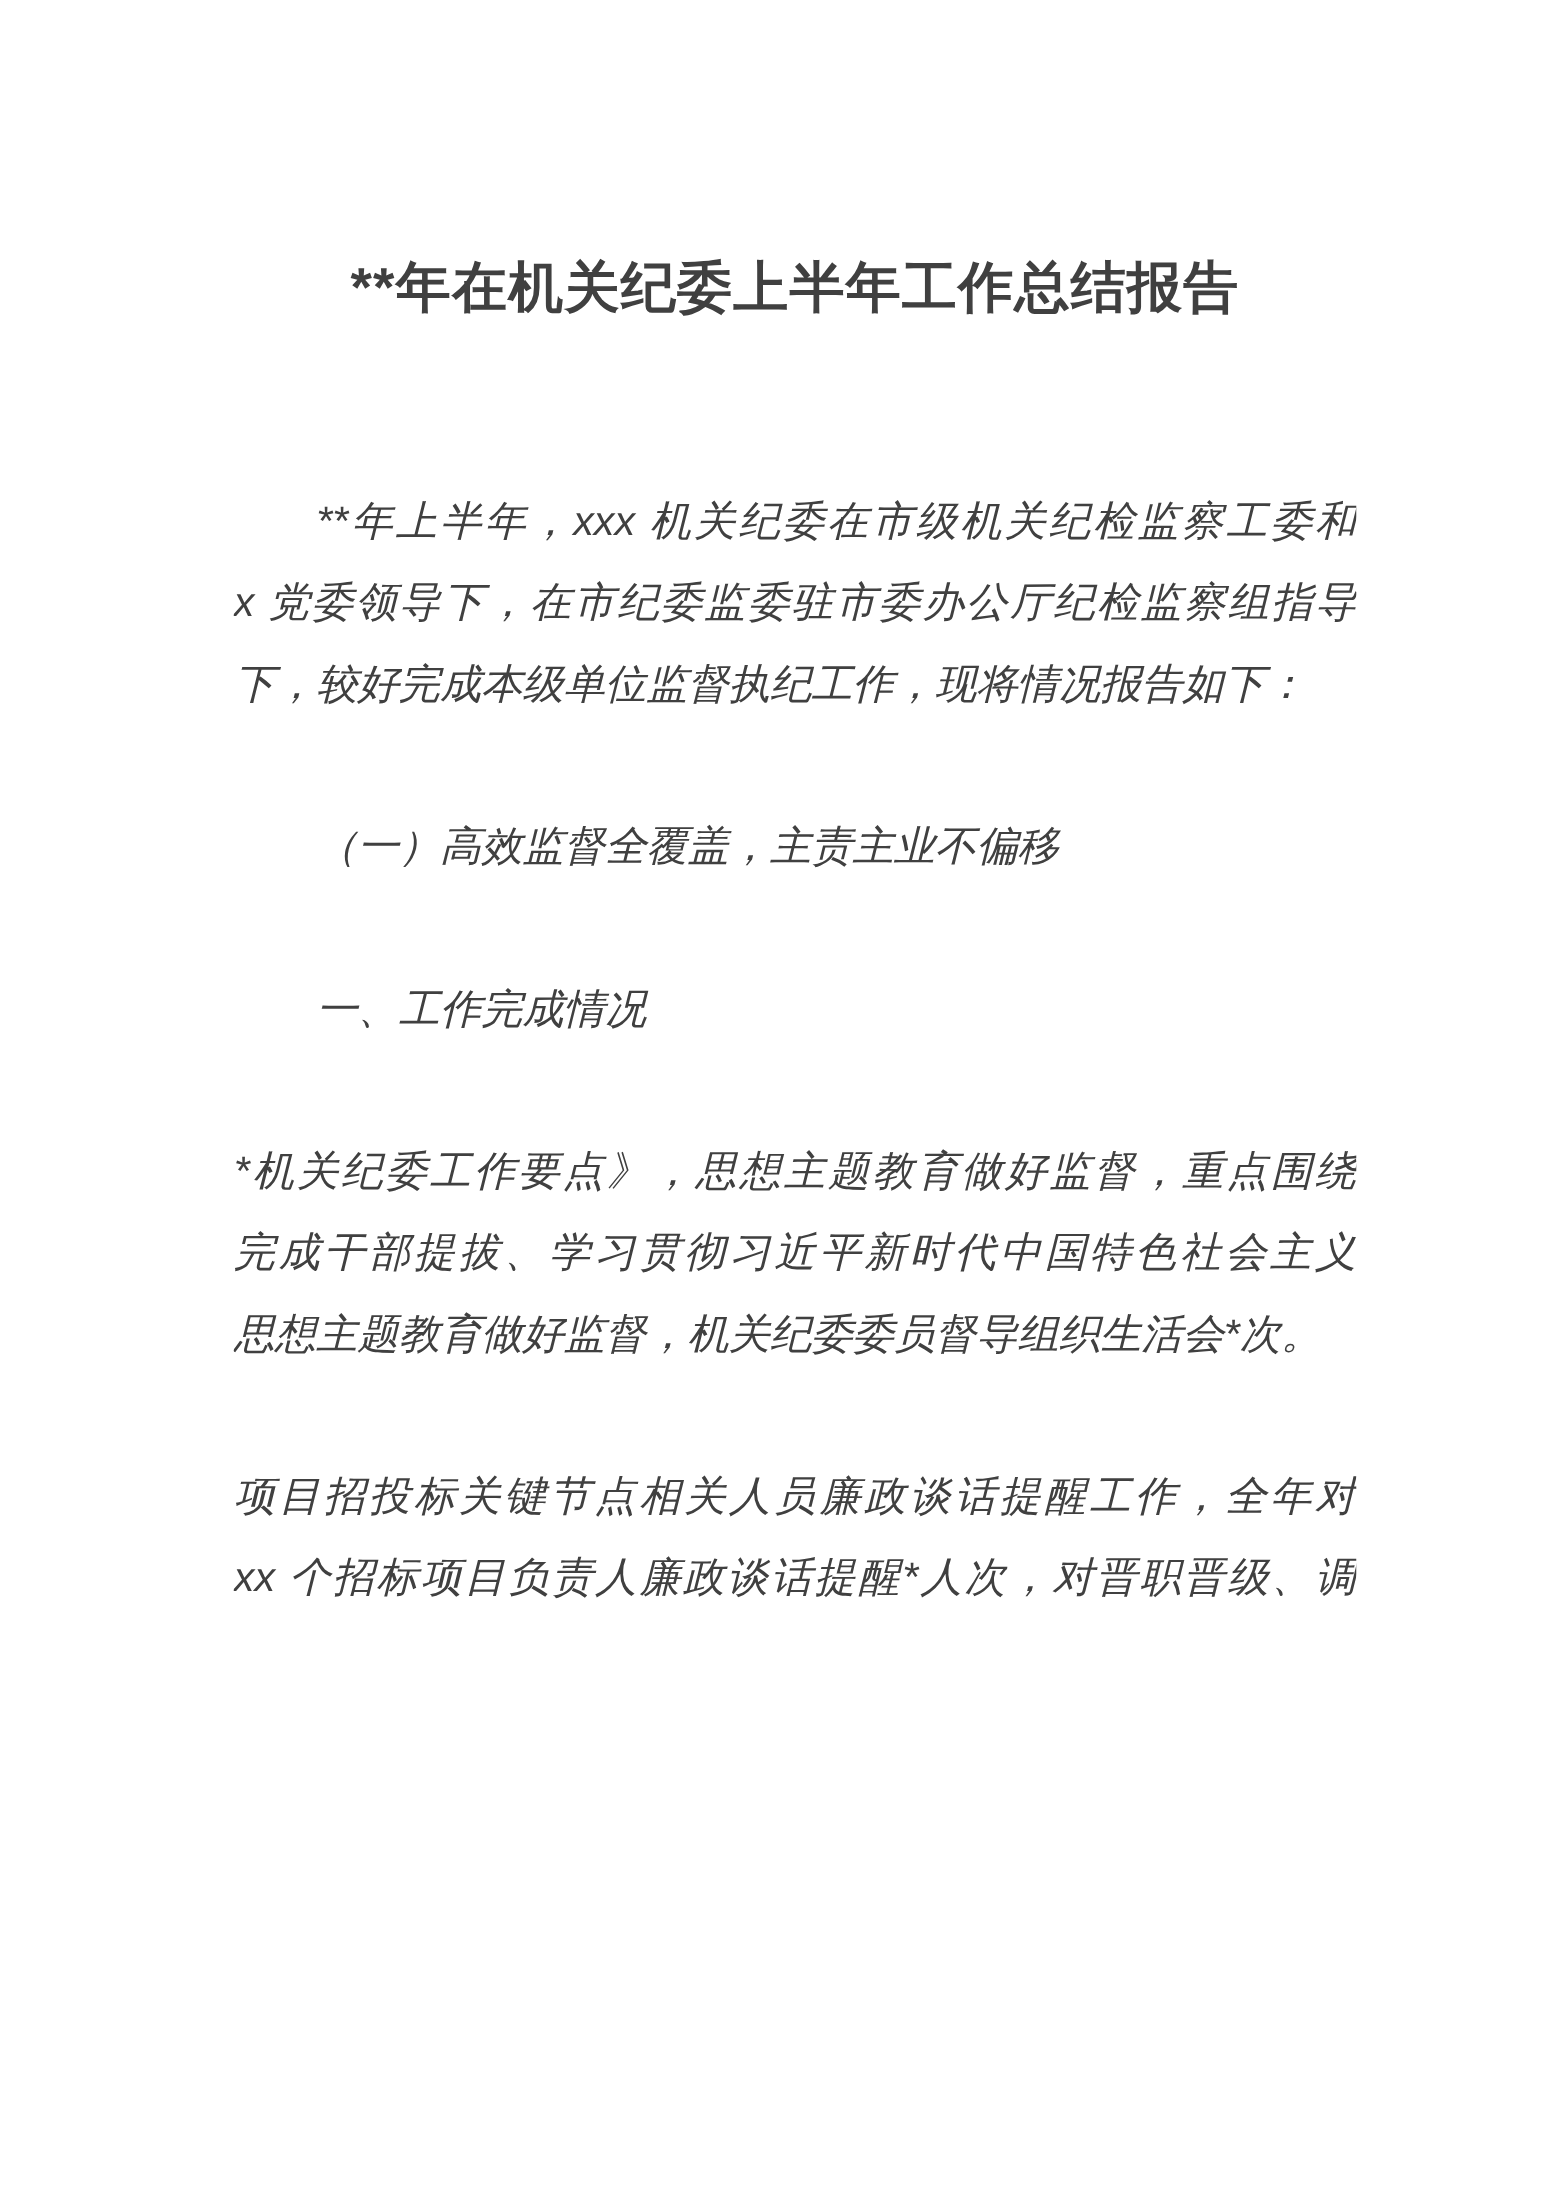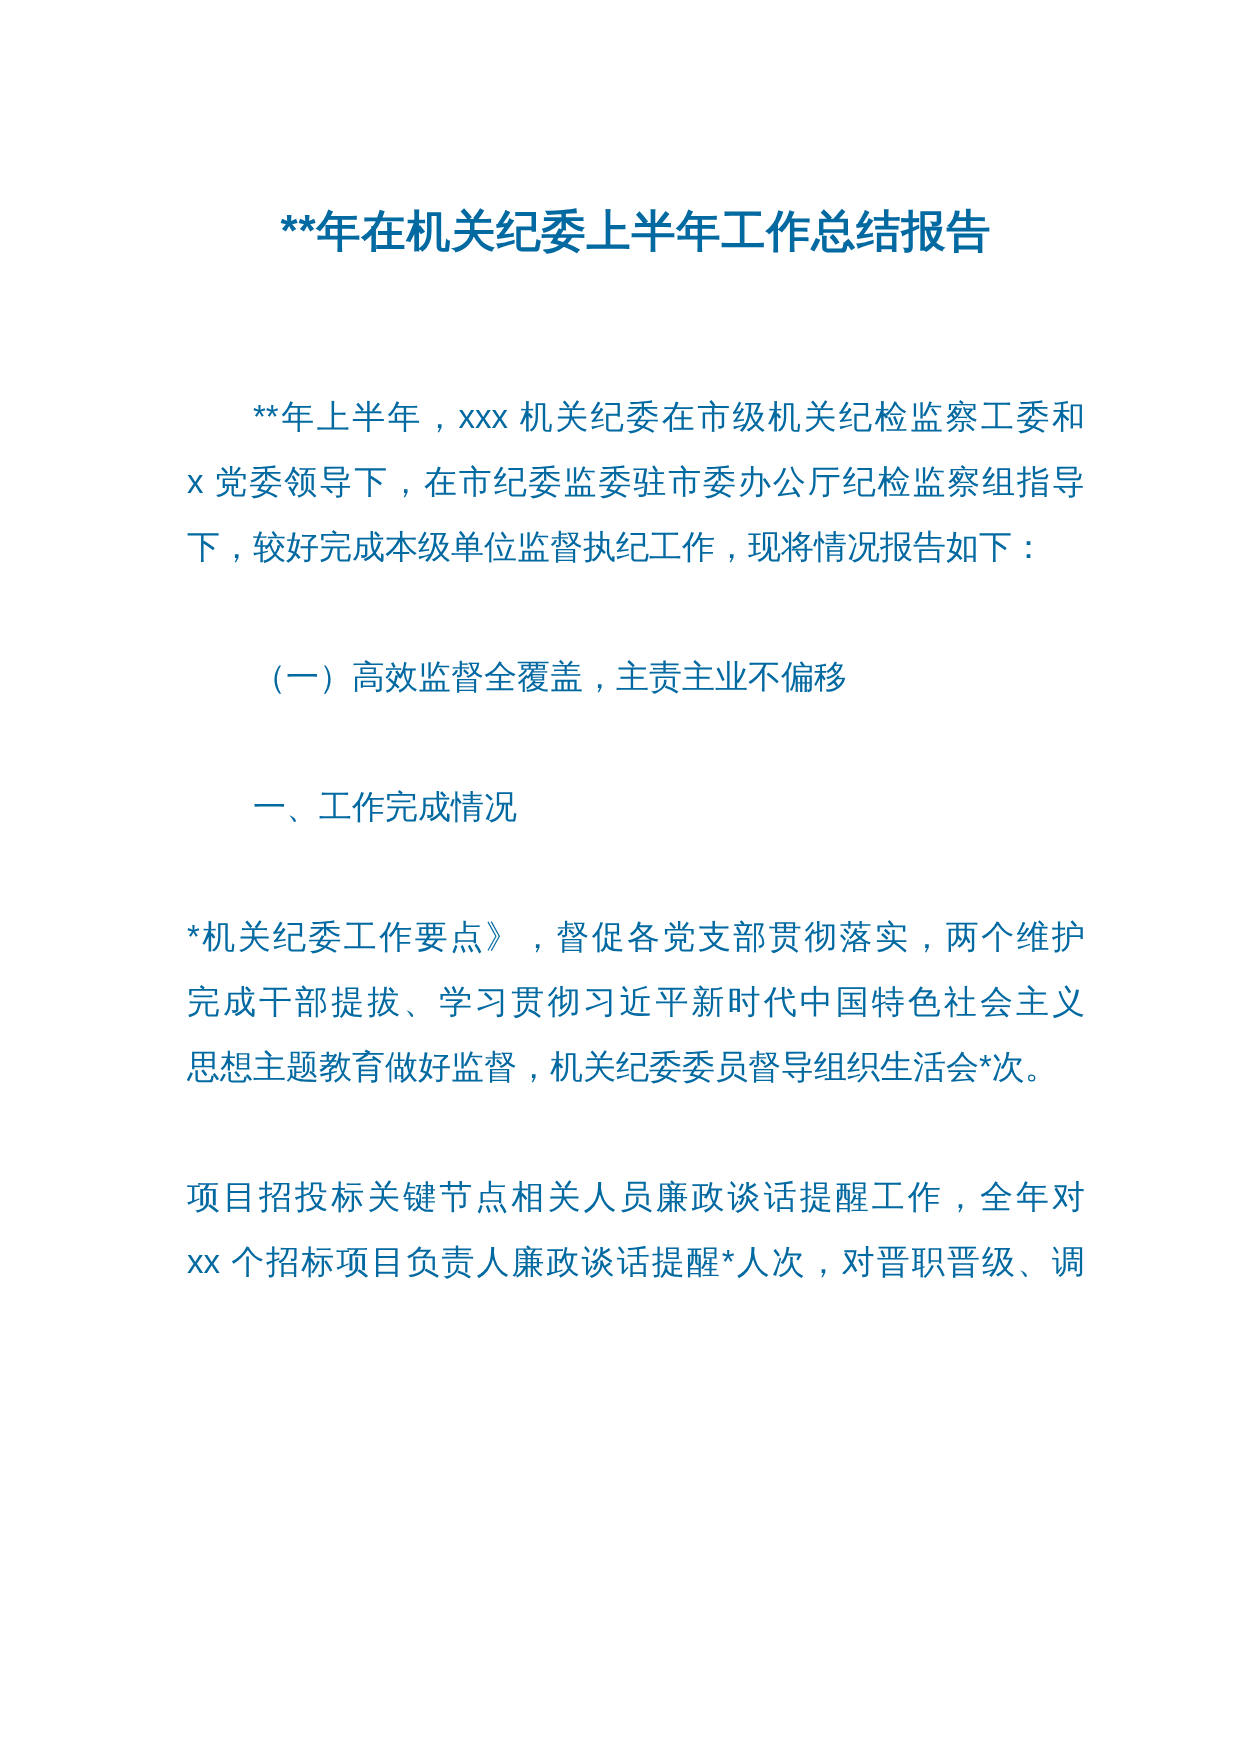--- a/index.html
+++ b/index.html
@@ -3,21 +3,21 @@
 <meta charset="utf-8">
 <style>
   * { margin: 0; padding: 0; box-sizing: border-box; }
   html, body { background: #ffffff; }
 
   .page {
     position: relative;
     width: 1240px;
     height: 1754px;
     background: #ffffff;
-    color: #0369a1;
+    color: #404040;
     overflow: hidden;
     font-family: "Liberation Sans", "DejaVu Sans", sans-serif;
   }
 
   .content {
     position: absolute;
     left: 187px;
     top: 0;
     width: 898px;
   }
@@ -25,21 +25,21 @@
   .doc-title {
     margin-top: 185px;
     font-size: 44px;
     line-height: 92px;
     font-weight: 700;
     text-align: center;
     white-space: nowrap;
     letter-spacing: 1px;
   }
 
-  .body-blocks { margin-top: 107px; }
+  .body-blocks { margin-top: 107px; font-style: italic; }
 
   .block { margin-bottom: 65px; }
   .block:last-child { margin-bottom: 0; }
 
   .line {
     font-size: 33px;
     line-height: 65px;
     height: 65px;
     text-align: justify;
     text-align-last: justify;
@@ -61,21 +61,21 @@
           <div class="line">x 党委领导下，在市纪委监委驻市委办公厅纪检监察组指导</div>
           <div class="line last">下，较好完成本级单位监督执纪工作，现将情况报告如下：</div>
         </div>
         <div class="block heading">
           <div class="line first last">（一）高效监督全覆盖，主责主业不偏移</div>
         </div>
         <div class="block heading">
           <div class="line first last">一、工作完成情况</div>
         </div>
         <div class="block paragraph">
-          <div class="line">*机关纪委工作要点》，督促各党支部贯彻落实，两个维护</div>
+          <div class="line">*机关纪委工作要点》，思想主题教育做好监督，重点围绕</div>
           <div class="line">完成干部提拔、学习贯彻习近平新时代中国特色社会主义</div>
           <div class="line last">思想主题教育做好监督，机关纪委委员督导组织生活会*次。</div>
         </div>
         <div class="block paragraph">
           <div class="line">项目招投标关键节点相关人员廉政谈话提醒工作，全年对</div>
           <div class="line">xx 个招标项目负责人廉政谈话提醒*人次，对晋职晋级、调</div>
         </div>
       </div>
   </div>
 </div>

